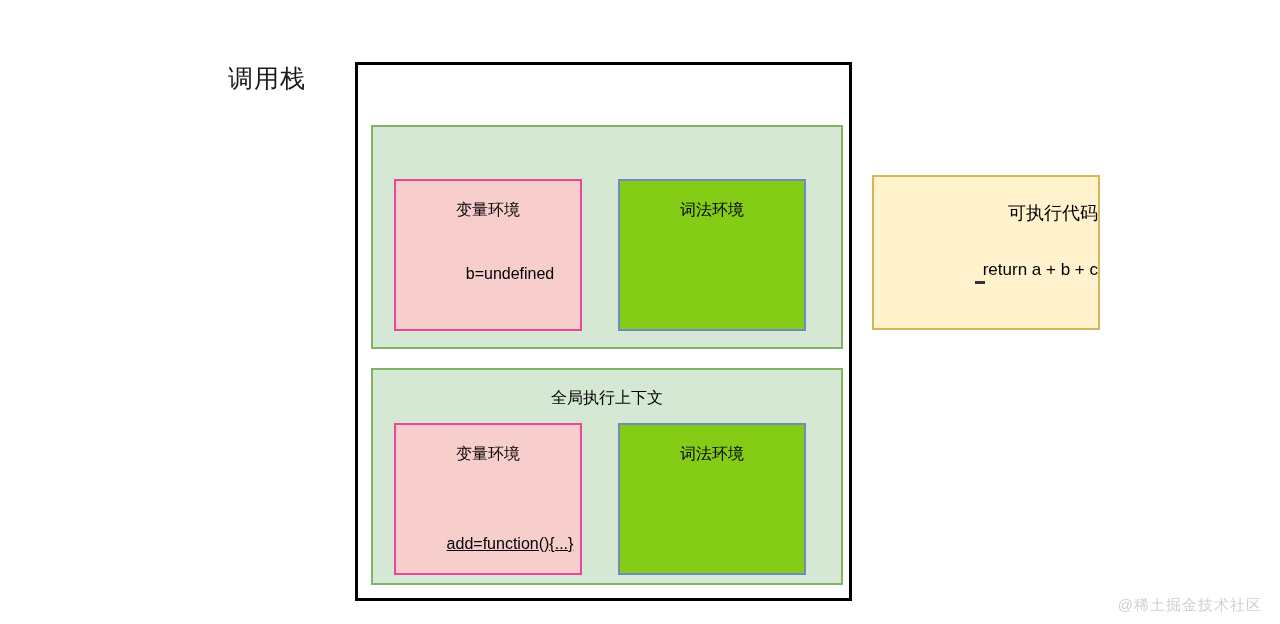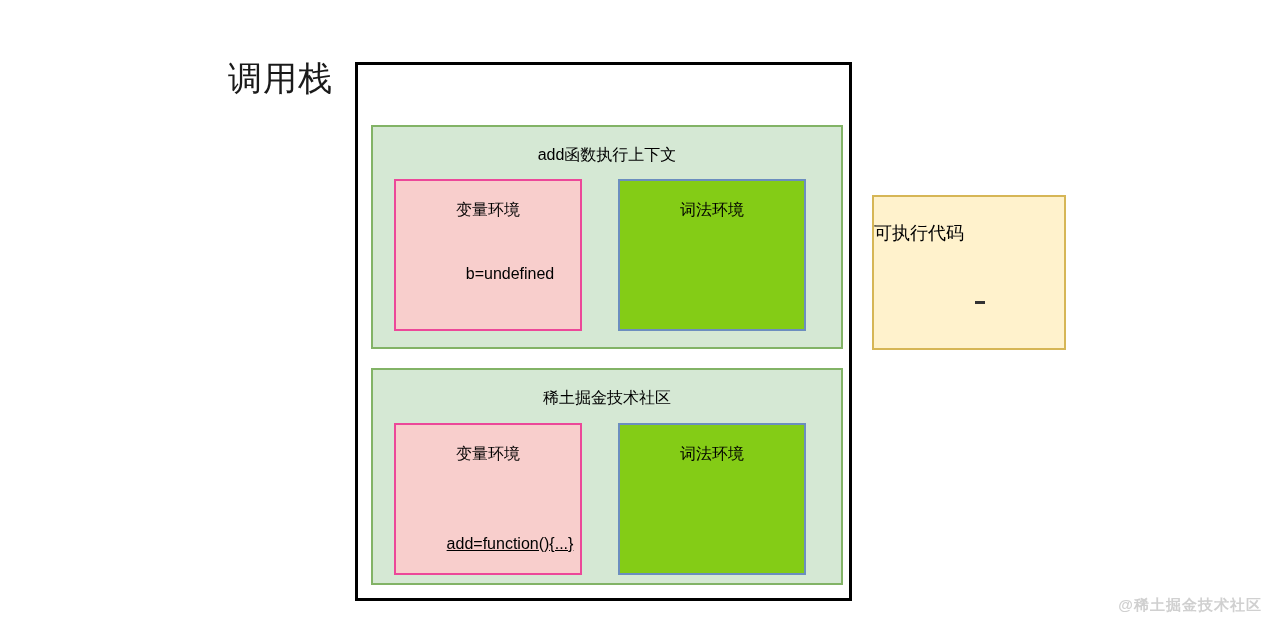--- a/index.html
+++ b/index.html
@@ -14,21 +14,21 @@
     overflow: hidden;
     font-family: "Liberation Sans", "DejaVu Sans", sans-serif;
     color: #000000;
   }
 
   
   #callstack-label {
     position: absolute;
     left: 228px;
     top: 63px;
-    font-size: 34px;
+    font-size: 25px;
     line-height: 30px;
     letter-spacing: 1px;
     color: #1a1a1a;
     white-space: nowrap;
   }
 
   
   #callstack-frame {
     position: absolute;
     left: 355px;
@@ -114,27 +114,26 @@
   #global-var-env  { left: 21px;  top: 53px; width: 188px; height: 152px; }
   #global-lex-env  { left: 245px; top: 53px; width: 188px; height: 152px; }
   #global-var-line-1 { top: 66px; }
   #global-var-line-2 { top: 108px; text-decoration: underline; }
 
   
   #exec-code-box {
     position: absolute;
     left: 872px;
     top: 175px;
-    width: 194px;
+    width: 228px;
     height: 155px;
     box-sizing: border-box;
     background: #fff2cc;
     border: 2px solid #d6b656;
-    text-align: left;
-    margin-top: 20px;
+    text-align: right;
   }
   #exec-code-title {
     position: absolute;
     left: 0;
     right: 0;
     top: 24px;
     font-size: 18px;
     line-height: 24px;
     white-space: nowrap;
   }
@@ -160,56 +159,55 @@
   #watermark {
     position: absolute;
     right: 18px;
     bottom: 9px;
     font-size: 15px;
     line-height: 20px;
     color: #d0d0d0;
     letter-spacing: 1px;
     white-space: nowrap;
     user-select: none;
-    font-weight: bold;
   }
 </style>
 </head>
 <body>
 
 <div id="callstack-label">调用栈</div>
 
 <div id="callstack-frame">
 
   <div class="exec-context" id="ctx-add">
-    <div class="ctx-title">add函数执行上下文</div>
 
     <div class="env-box env-var" id="add-var-env">
       <div class="env-title">变量环境</div>
       <div class="env-line" id="add-var-line">b=undefined</div>
     </div>
 
     <div class="env-box env-lex" id="add-lex-env">
       <div class="env-title">词法环境</div>
     </div>
   </div>
 
   <div class="exec-context" id="ctx-global">
-    <div class="ctx-title">稀土掘金技术社区</div>
+    <div class="ctx-title">全局执行上下文</div>
 
     <div class="env-box env-var" id="global-var-env">
       <div class="env-title">变量环境</div>
       <div class="env-line" id="global-var-line-2">add=function(){...}</div>
     </div>
 
     <div class="env-box env-lex" id="global-lex-env">
       <div class="env-title">词法环境</div>
     </div>
   </div>
 
 </div>
 
 <div id="exec-code-box">
   <div id="exec-code-title">可执行代码</div>
+  <div id="exec-code-line">return a + b + c</div>
   <div id="exec-code-caret"></div>
 </div>
 
 <div id="watermark">@稀土掘金技术社区</div>
 
 </body></html>

